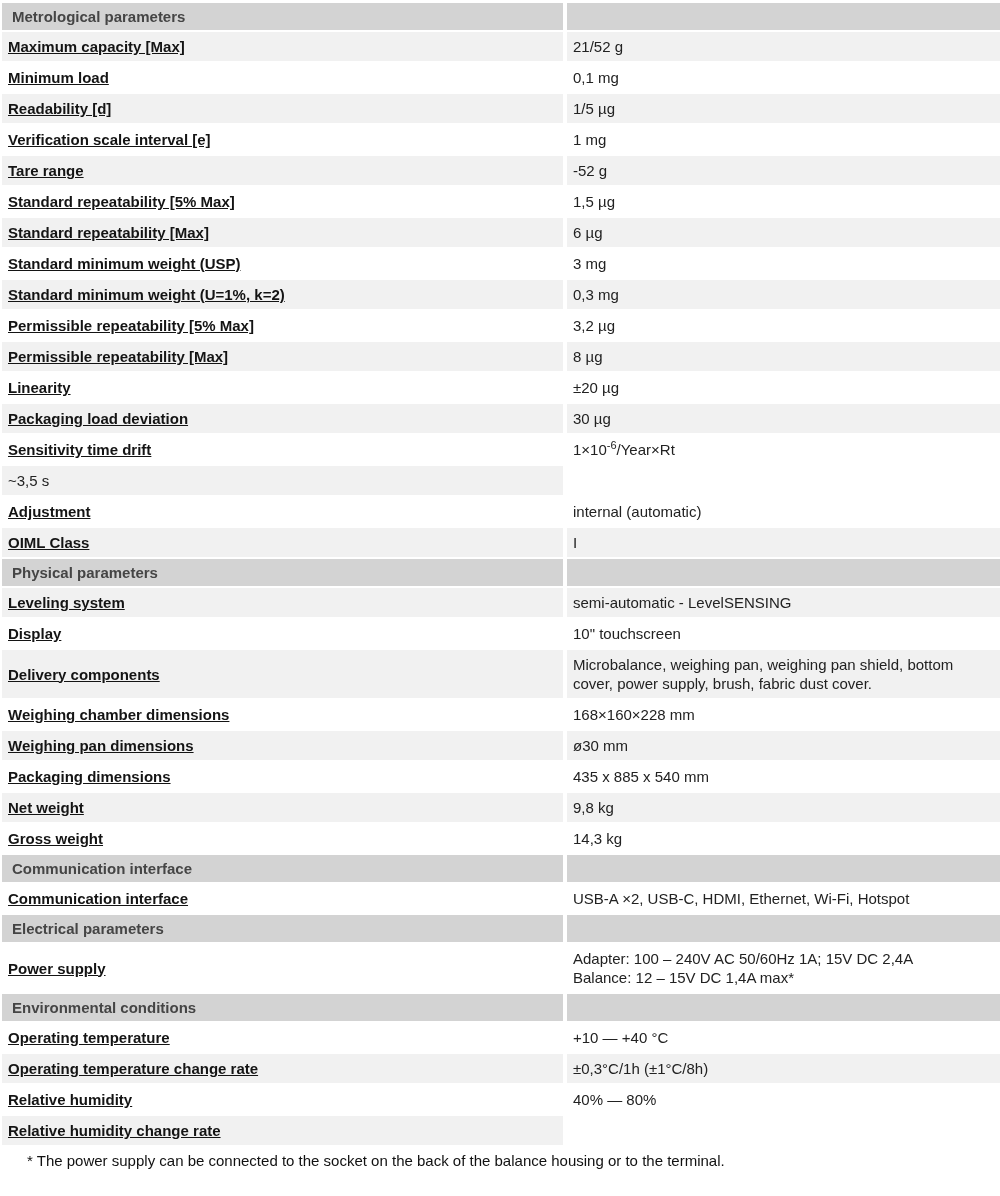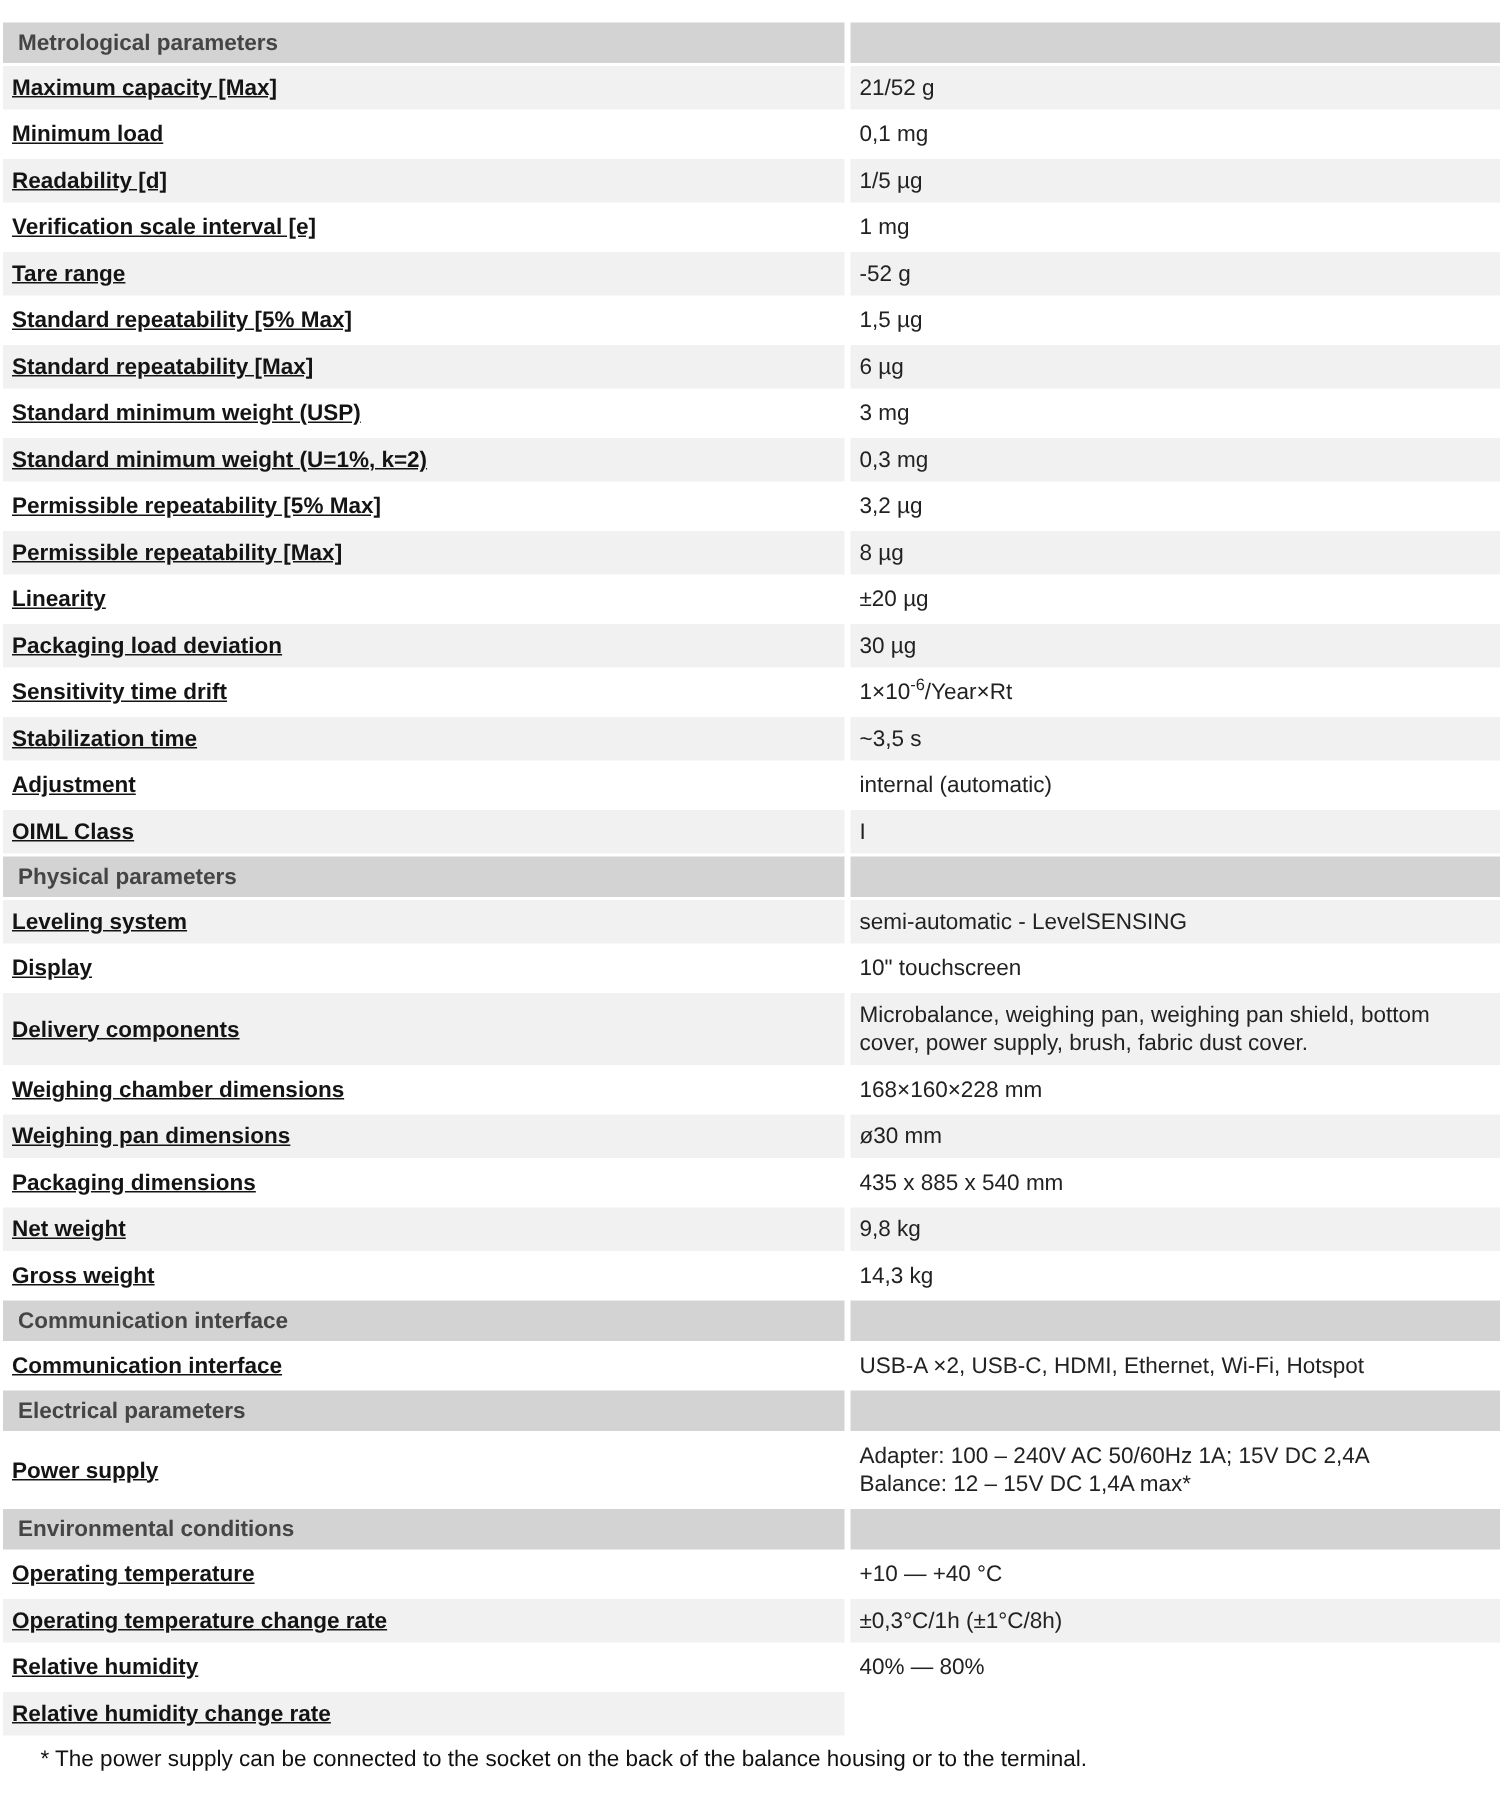--- a/index.html
+++ b/index.html
@@ -2,21 +2,21 @@
 <html style="--section-header-bg: #d3d3d3; --stripe-bg: #f1f1f1; --row-bg: #ffffff; --label-text: #141414; --value-text: #222222; --header-text: #454545;"><head>
 <meta charset="utf-8">
 <title>Specification table</title>
 <style>
   html, body { margin: 0; padding: 0; background: #ffffff; }
   body {
     width: 1000px;
     font-family: "Liberation Sans", sans-serif;
     color: #222;
   }
-  .spec-table { padding: 15px 0 0 2px; }
+  .spec-table { padding: 3px 0 0 2px; }
   .row {
     display: grid;
     grid-template-columns: 561px 1fr;
     column-gap: 4px;
     margin-bottom: 2px;
   }
   .cell {
     display: flex;
     flex-direction: column;
     justify-content: center;
@@ -133,21 +133,20 @@
   </div>
 
   <div class="row">
     <div class="cell label">Sensitivity time drift</div>
     <div class="cell value">
       <div class="ct"><span>1×10</span><sup>-6</sup><span>/Year×Rt</span></div>
     </div>
   </div>
 
   <div class="row">
-    <div class="cell label">Stabilization time</div>
     <div class="cell value">~3,5 s</div>
   </div>
 
   <div class="row">
     <div class="cell label">Adjustment</div>
     <div class="cell value">internal (automatic)</div>
   </div>
 
   <div class="row">
     <div class="cell label">OIML Class</div>

